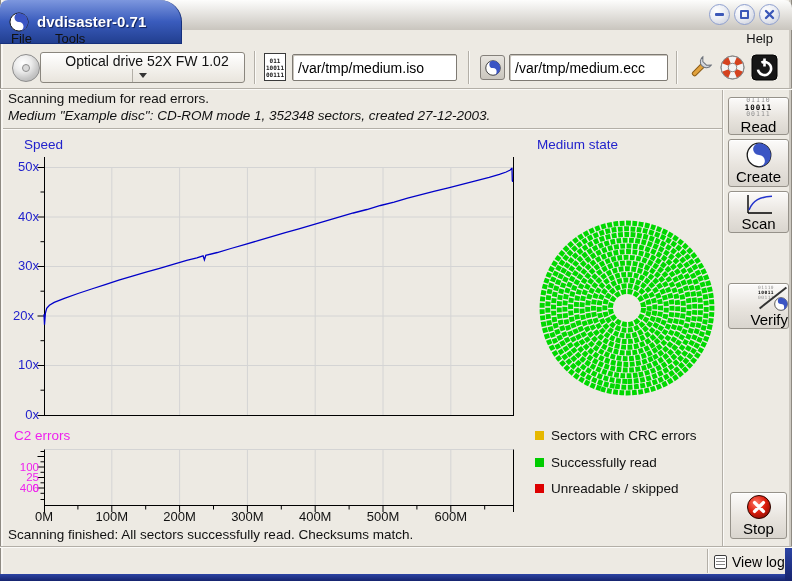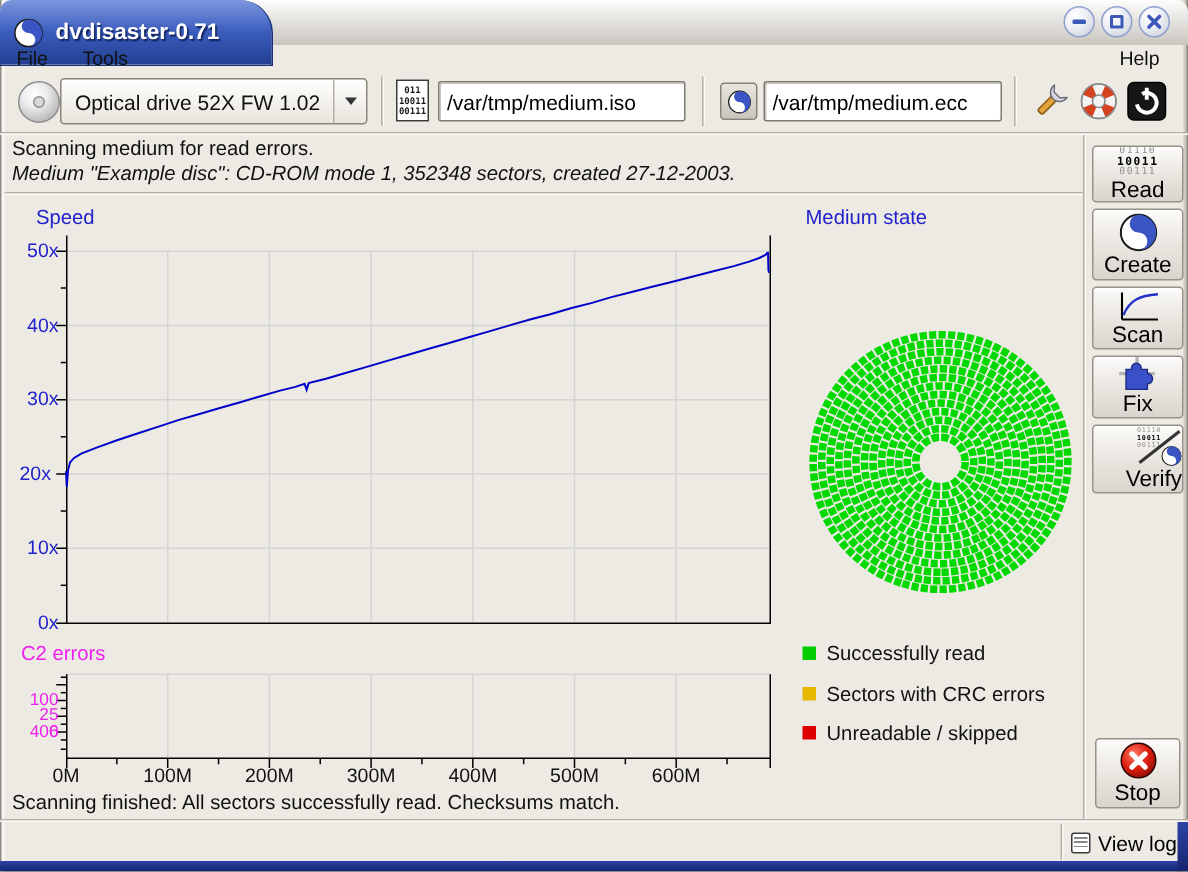--- a/index.html
+++ b/index.html
@@ -23,21 +23,21 @@
   .glyph-max{width:9px;height:9px;border:2px solid #3c58b8;border-radius:1px;}
   
   .menubar{position:absolute;left:3px;top:30px;width:786px;height:17px;font-size:13px;color:#111;}
   .menu-item{position:absolute;top:0;padding:1px 4px;}
   .toolbar{position:absolute;left:3px;top:47px;width:786px;height:41px;}
   .tsep{position:absolute;top:4px;width:2px;height:33px;border-left:1px solid #b3afa7;border-right:1px solid #fbfaf7;}
   .cd-icon{position:absolute;left:9px;top:7px;width:28px;height:28px;border-radius:50%;border:1px solid #8d8d8d;
     background:radial-gradient(circle at 38% 32%,#ffffff 0%,#ececec 35%,#c6c6c6 65%,#a9a9a9 100%);}
   .cd-hole{position:absolute;left:9px;top:9px;width:8px;height:8px;border-radius:50%;background:#d9d9d9;border:1px solid #8d8d8d;}
   .combo{position:absolute;left:37px;top:5px;width:205px;height:31px;border:1px solid #8a867e;border-radius:3px;
-    background:linear-gradient(180deg,#ffffff,#e9e5dd);display:flex;align-items:center;}
+    background:linear-gradient(180deg,#ffffff,#e9e5dd);display:flex;align-items:center;flex-direction:column;}
   .combo-label{flex:1;font-size:14px;padding-left:9px;color:#111;white-space:nowrap;}
   .combo-arrow-box{width:22px;height:100%;border-left:1px solid #b3afa7;display:flex;align-items:center;justify-content:center;}
   .combo-arrow{width:0;height:0;border-left:4px solid transparent;border-right:4px solid transparent;border-top:5px solid #333;}
   .file-icon{position:absolute;left:261px;top:6px;width:22px;height:28px;background:#fff;border:1px solid #3a3a3a;
     padding-top:3px;}
   .file-icon span{display:block;font-family:"DejaVu Sans Mono",monospace;font-weight:bold;font-size:6px;line-height:7px;color:#1a1a1a;text-align:center;letter-spacing:0px;}
   .tinput{position:absolute;top:7px;height:27px;border:1px solid #7e7a73;border-radius:2px;background:#fff;
     box-shadow:inset 1px 1px 0 #c9c5bd;font-size:14px;padding:0 5px;color:#000;}
   .ecc-icon{position:absolute;left:477px;top:8px;width:25px;height:25px;background:linear-gradient(180deg,#e8e5df,#c9c5bd);
     border:1px solid #84807a;border-radius:3px;display:flex;align-items:center;justify-content:center;}
@@ -276,26 +276,26 @@
   <span class="xlab" style="left:89.8px;">100M</span>
   <span class="xlab" style="left:157.6px;">200M</span>
   <span class="xlab" style="left:225.4px;">300M</span>
   <span class="xlab" style="left:293.2px;">400M</span>
   <span class="xlab" style="left:361px;">500M</span>
   <span class="xlab" style="left:428.8px;">600M</span>
 
   <span class="chart-title blue" style="left:537px;top:137px;">Medium state</span>
   <div class="legend">
     <div class="legend-row">
+      <div class="legend-swatch" style="background: rgb(230, 184, 0);"></div>
+      <span class="legend-label">Sectors with CRC errors</span>
+    </div>
+    <div class="legend-row">
       <div class="legend-swatch" style="background: rgb(0, 204, 0);"></div>
       <span class="legend-label">Successfully read</span>
-    </div>
-    <div class="legend-row">
-      <div class="legend-swatch" style="background: rgb(230, 184, 0);"></div>
-      <span class="legend-label">Sectors with CRC errors</span>
     </div>
     <div class="legend-row">
       <div class="legend-swatch" style="background: rgb(221, 0, 0);"></div>
       <span class="legend-label">Unreadable / skipped</span>
     </div>
   </div>
 
   <div class="side-btn" style="top:97px;height:38px;">
     <div class="bits">
       <span>01110</span>
@@ -314,27 +314,20 @@
   </svg>
       </span>
     <span class="lbl">Create</span>
   </div>
   <div class="side-btn" style="top:191px;height:42px;">
     <svg width="30" height="22" viewBox="0 0 30 22">
       <path d="M4,20 L4,2 M4,20 L28,20" stroke="#000" stroke-width="1.4" fill="none"></path>
       <path d="M5,17 C9,7 16,4 28,3.2" stroke="#2233cc" stroke-width="1.6" fill="none"></path>
     </svg>
     <span class="lbl">Scan</span>
-  </div>
-  <div class="side-btn" style="top:237px;height:42px;">
-    <svg width="27" height="25" viewBox="0 0 27 25">
-      <path d="M13,0 v24 M0,12 h26" stroke="#b5b5b5" stroke-width="2.4" fill="none"></path>
-      <path d="M5,9 h4 a3.6,3.6 0 1,1 7,0 h4.5 v3 a3.6,3.6 0 1,1 0,7.5 v4 H5 z" fill="#3a50c8" stroke="#1c2c80" stroke-width="1"></path>
-    </svg>
-    <span class="lbl">Fix</span>
   </div>
   <div class="side-btn" style="top:283px;height:46px;align-items:flex-end;">
     <div class="verify-ico">
       <div class="bits-sm">
         <span>01110</span>
         <span>10011</span>
         <span>00111</span>
       </div>
       <div class="verify-slash"></div>
       <span class="yy-pos yy-slot">

